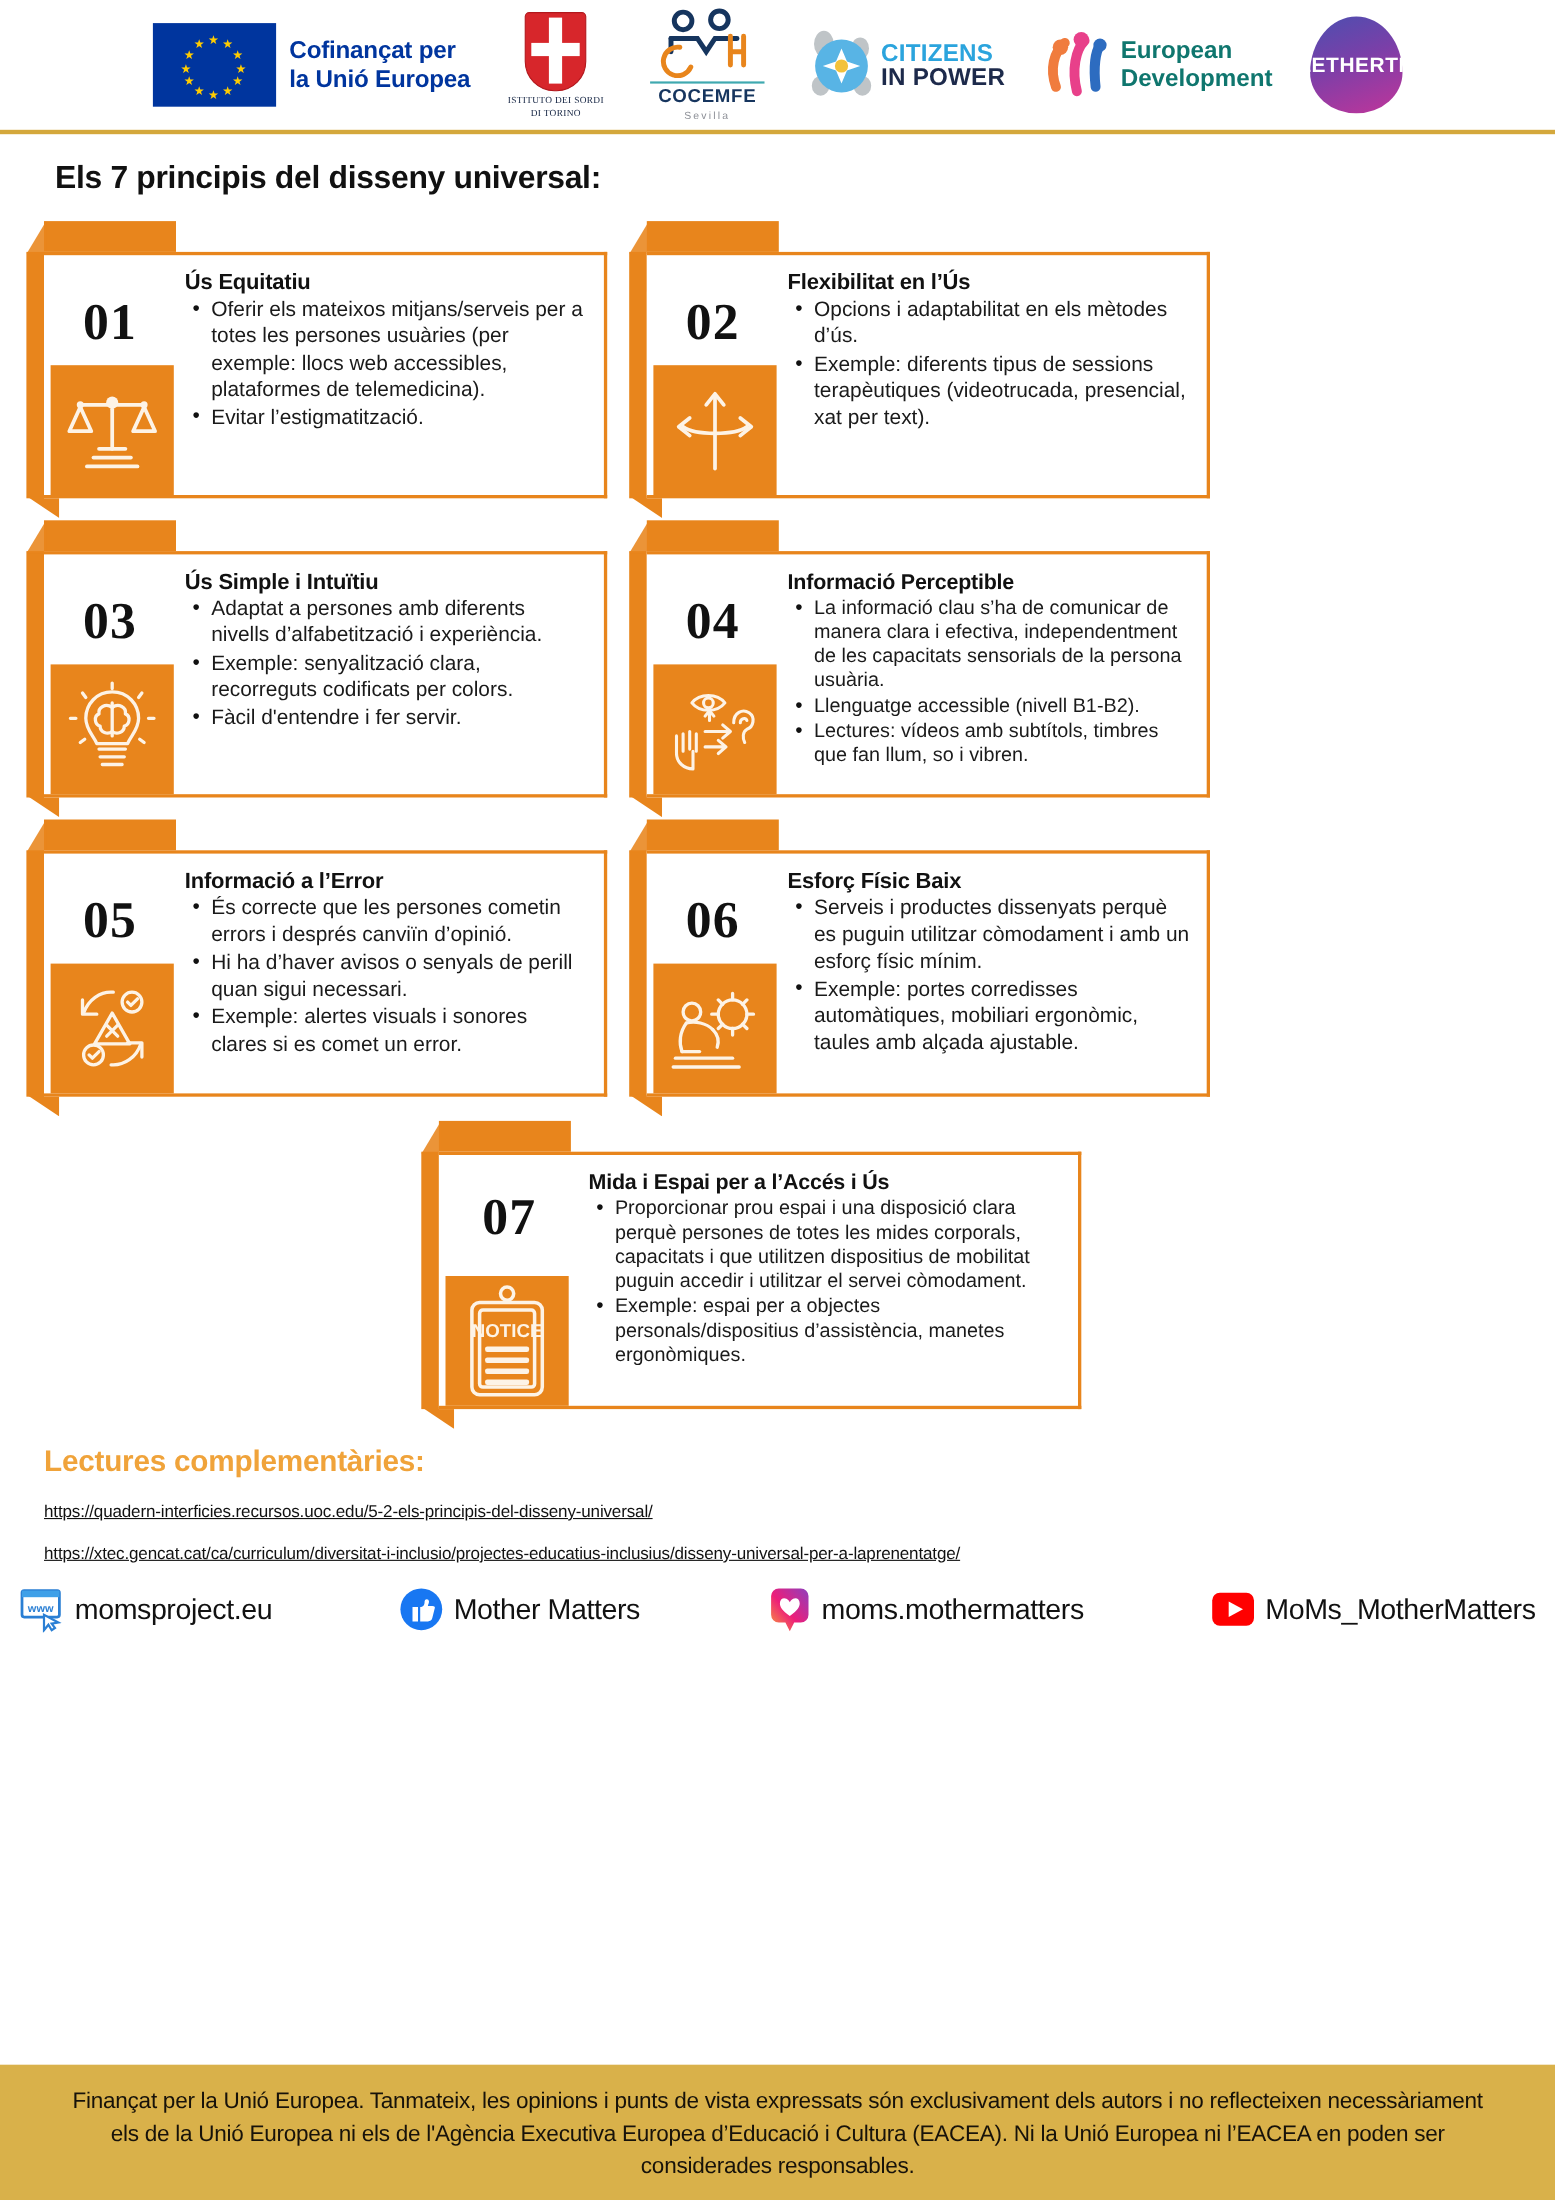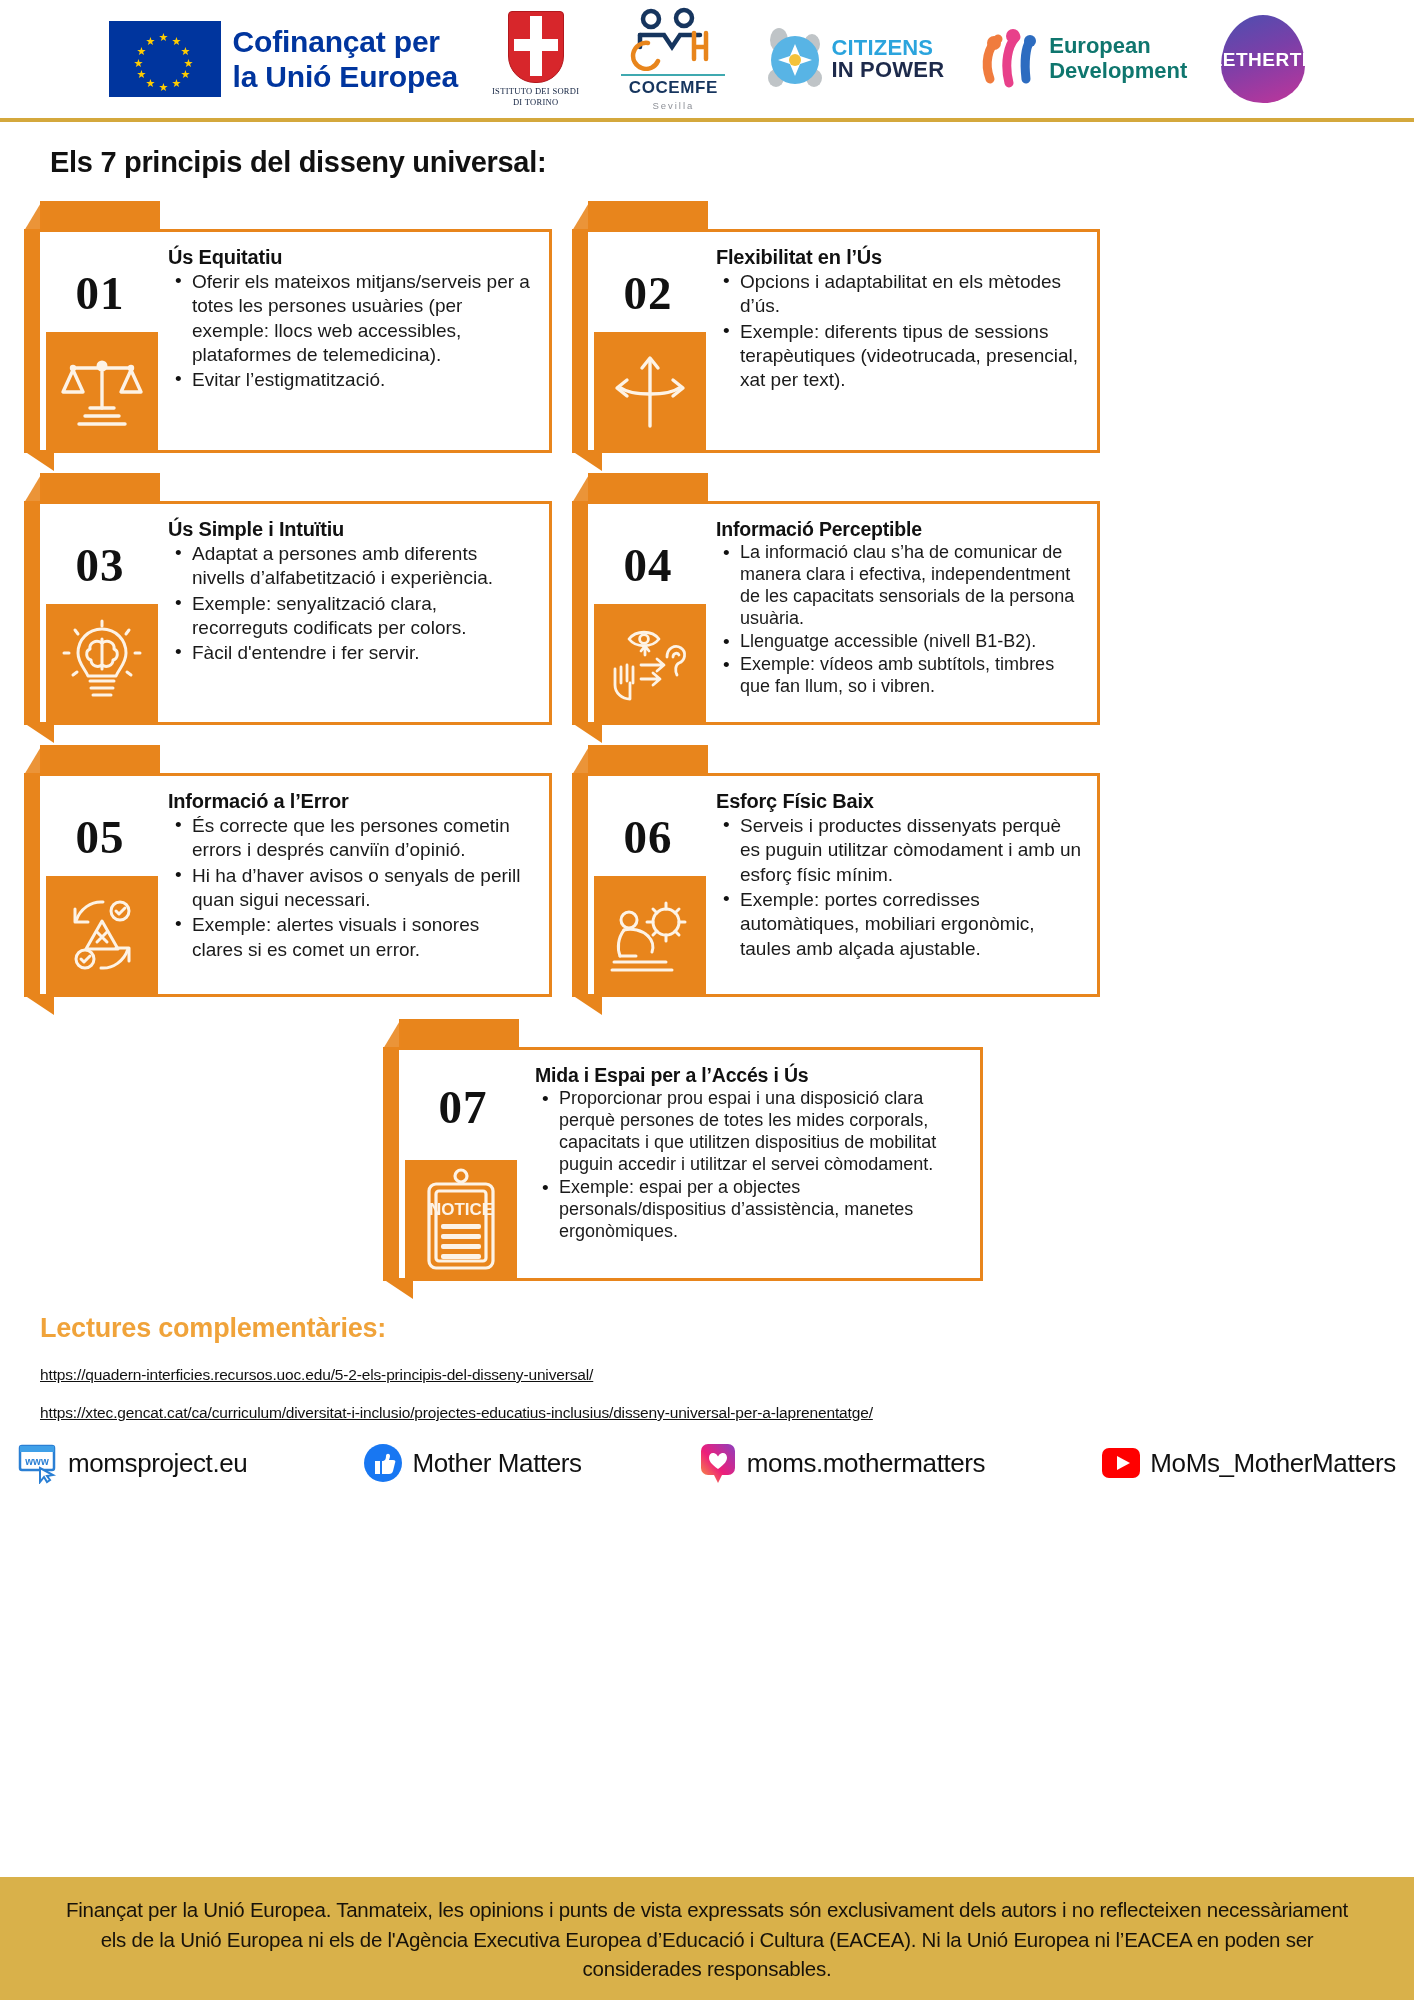--- a/index.html
+++ b/index.html
@@ -25,21 +25,21 @@
   .logo-rule{height:4px;background:#D4A83C;width:100%;}
 
   .eu-logo{display:flex;align-items:center;gap:12px;}
   .eu-flag{
     width:112px;height:76px;background:#00359E;position:relative;flex:none;
   }
   .eu-star{
     position:absolute;color:#FFCC00;font-size:11px;line-height:11px;
   }
   .eu-text{
-    color:#00359E;font-weight:bold;font-size:30px;line-height:1.18;letter-spacing:-.2px;
+    color:#00359E;font-weight:bold;font-size:22px;line-height:1.18;letter-spacing:-.2px;
   }
 
   
   .isd{display:flex;flex-direction:column;align-items:center;gap:3px;}
   .isd-shield{
     width:54px;height:70px;background:#D7262B;
     border-radius:4px 4px 27px 27px;
     position:relative;overflow:hidden;flex:none;
     border:1px solid #b2181d;
   }
@@ -427,21 +427,21 @@
                 <path d="M36 58 H54 M48 52 L55 58 L48 64"></path>
                 <path d="M40 34 L40 26 M36 30 L40 25 L44 30"></path>
               </svg>
             </div>
           </div>
           <div class="text-col">
             <div class="c-title">Informació Perceptible</div>
             <ul class="c-list">
               <li>La informació clau s’ha de comunicar de manera clara i efectiva, independentment de les capacitats sensorials de la persona usuària.</li>
               <li>Llenguatge accessible (nivell B1-B2).</li>
-              <li>Exemple: vídeos amb subtítols, timbres que fan llum, so i vibren.</li>
+              <li>Lectures: vídeos amb subtítols, timbres que fan llum, so i vibren.</li>
             </ul>
           </div>
         </div>
       </div>
     </div>
 
     <div class="card">
       <div class="rail">
           <div class="fold-b"></div>
         </div>

